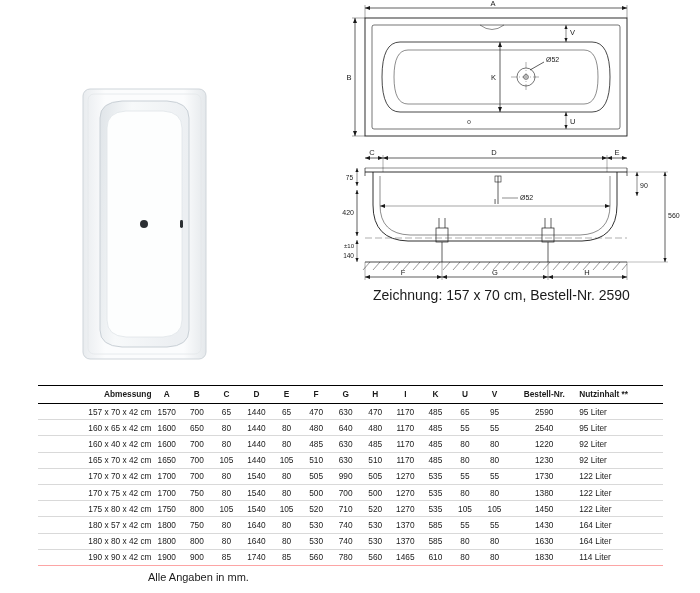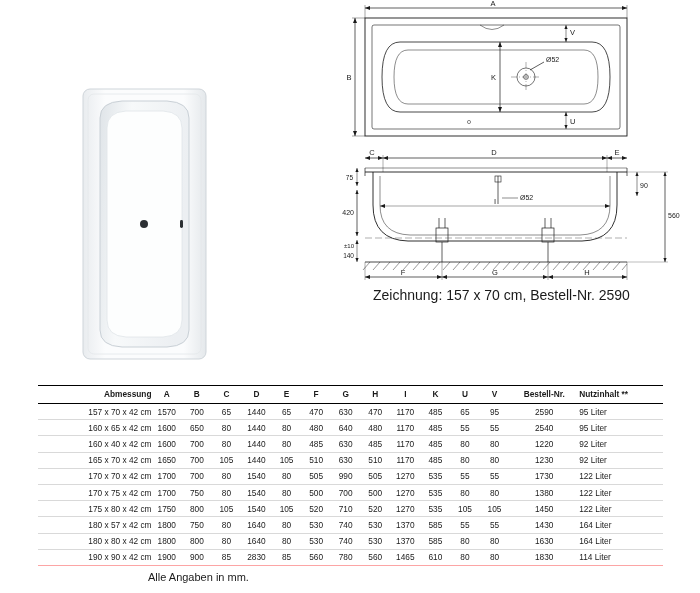--- a/index.html
+++ b/index.html
@@ -490,21 +490,21 @@
           <td class="c-num">80</td>
           <td class="c-num">80</td>
           <td class="c-order">1630</td>
           <td class="c-vol">164 Liter</td>
         </tr>
         <tr>
           <td class="c-dim">190 x 90 x 42 cm</td>
           <td class="c-num">1900</td>
           <td class="c-num">900</td>
           <td class="c-num">85</td>
-          <td class="c-num">2830</td>
+          <td class="c-num">1740</td>
           <td class="c-num">85</td>
           <td class="c-num">560</td>
           <td class="c-num">780</td>
           <td class="c-num">560</td>
           <td class="c-num">1465</td>
           <td class="c-num">610</td>
           <td class="c-num">80</td>
           <td class="c-num">80</td>
           <td class="c-order">1830</td>
           <td class="c-vol">114 Liter</td>

